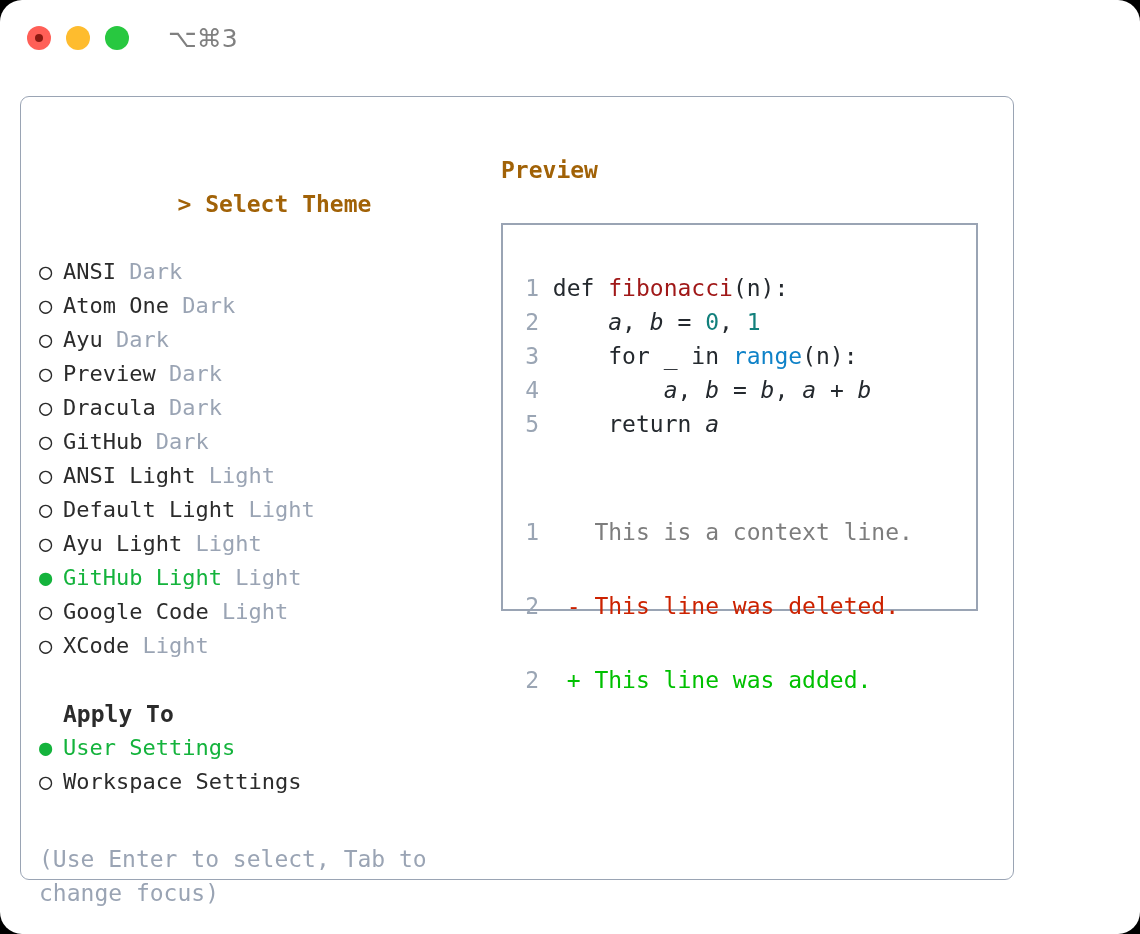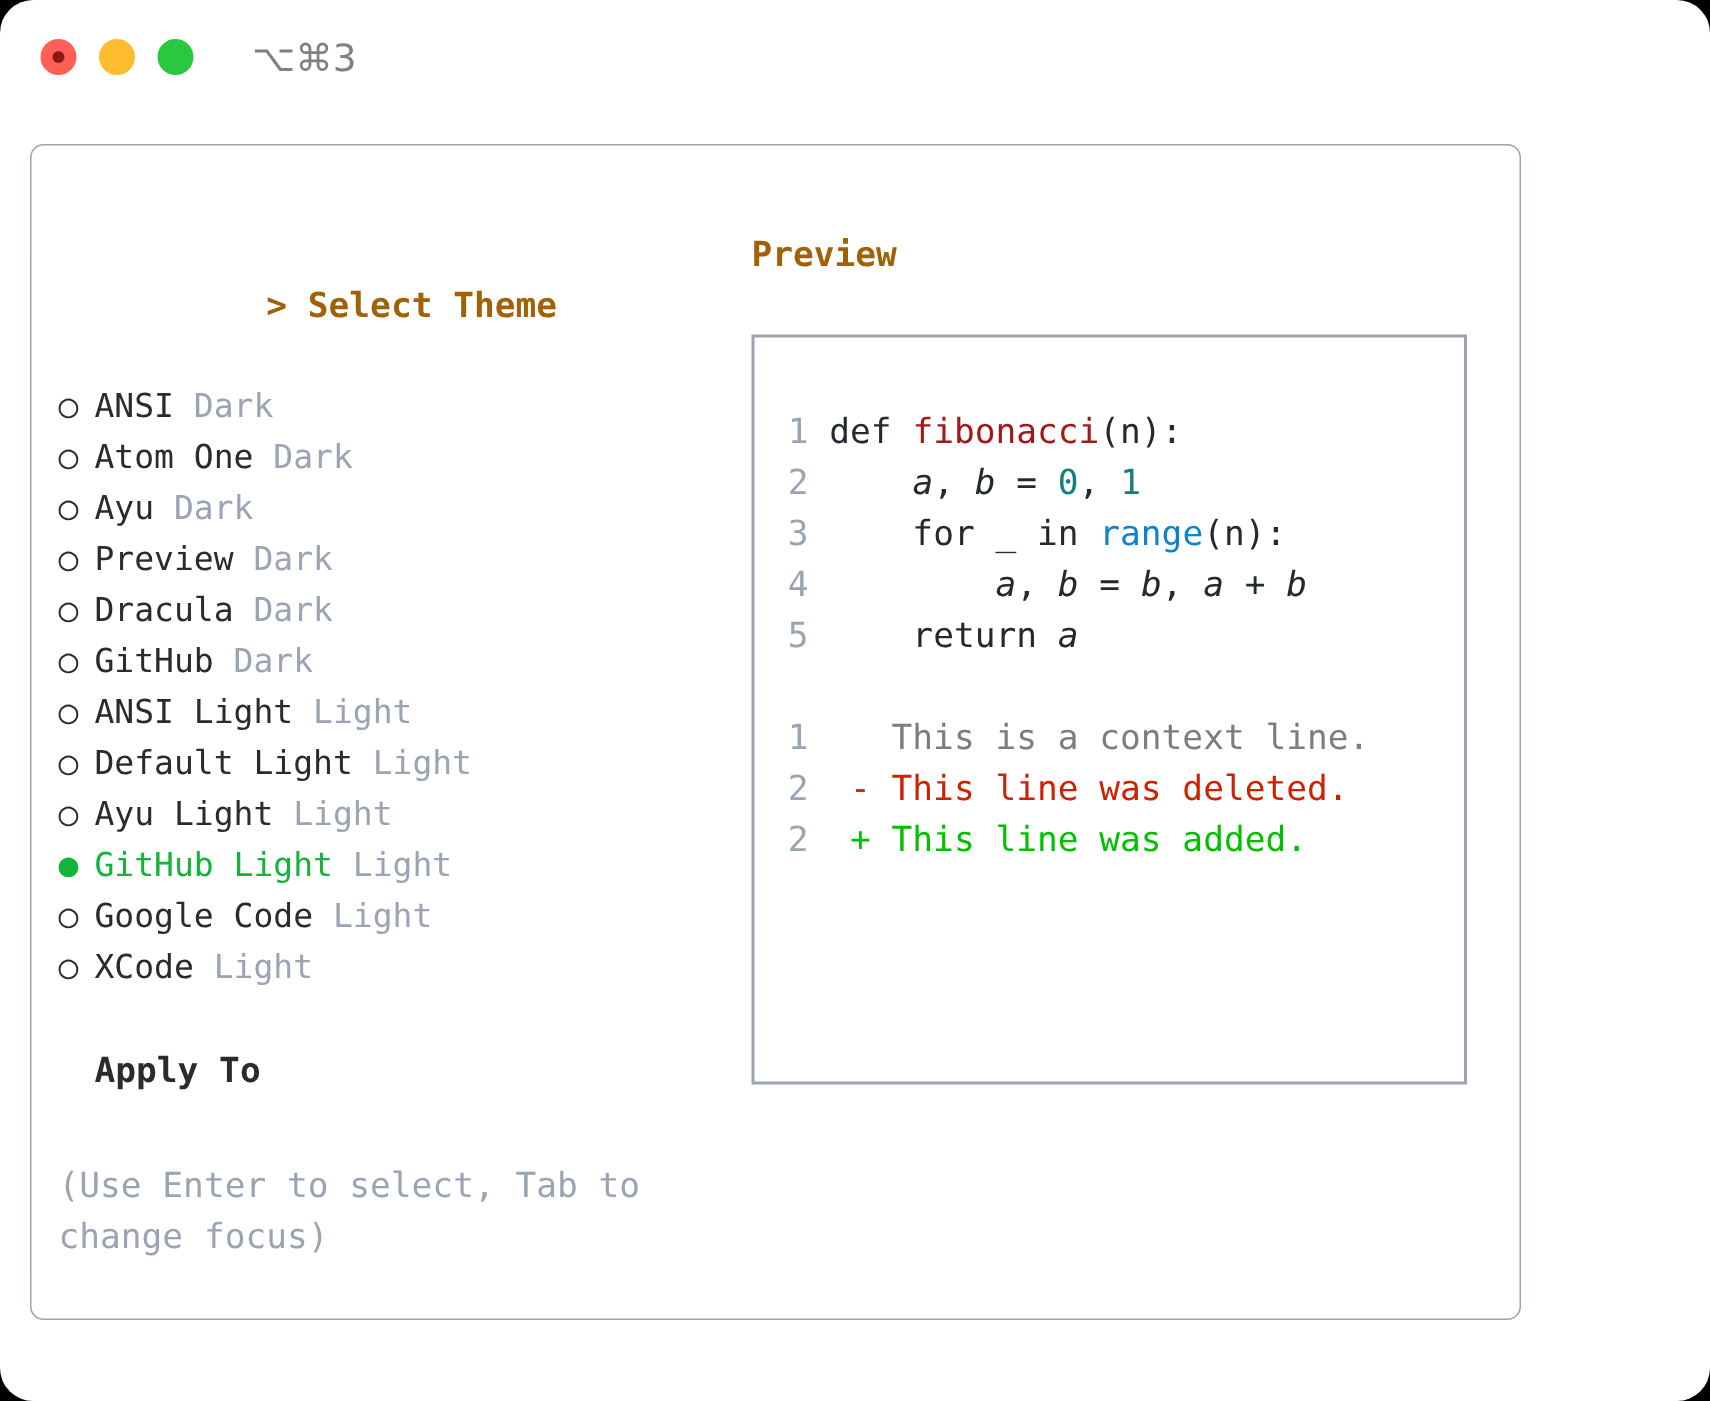--- a/index.html
+++ b/index.html
@@ -151,21 +151,21 @@
   .right-col {
     position: absolute;
     left: 480px;
     top: 56px;
     width: 490px;
   }
 
   .preview-box {
     margin-top: 36px;
     width: 477px;
-    height: 500px;
+    height: 388px;
     border: 2.2px solid #9aa4b4;
     box-sizing: border-box;
     background: #ffffff;
     position: relative;
   }
 
   .code {
     position: absolute;
     left: 12px;
     top: 46px;
@@ -187,21 +187,21 @@
   .tok-ital   { color: #24292e; font-style: italic; }
 
   .diff {
     position: absolute;
     left: 12px;
     top: 250px;
     font-size: 23px;
     line-height: 34px;
     white-space: pre;
   }
-  .diff .row { display: block; white-space: pre; }
+  .diff .row { display: block; white-space: pre; margin-top: 40px; }
   .diff-ctx  { color: #7d7d7d; }
   .diff-del  { color: #cc2200; }
   .diff-add  { color: #00c000; }
 </style>
 </head>
 <body>
 
 <div class="window">
 
   <div class="titlebar">
@@ -232,20 +232,24 @@
             <span class="opt"><span class="marker">○</span><span class="label">ANSI Light</span><span class="tag"> Light</span></span>
             <span class="opt"><span class="marker">○</span><span class="label">Default Light</span><span class="tag"> Light</span></span>
             <span class="opt"><span class="marker">○</span><span class="label">Ayu Light</span><span class="tag"> Light</span></span>
             <span class="opt selected"><span class="marker">●</span><span class="label">GitHub Light</span><span class="tag"> Light</span></span>
             <span class="opt"><span class="marker">○</span><span class="label">Google Code</span><span class="tag"> Light</span></span>
             <span class="opt"><span class="marker">○</span><span class="label">XCode</span><span class="tag"> Light</span></span>
           </div>
 
         <div class="subsection">Apply To</div>
 
+        <div class="opt-list" id="apply-list">
+            <span class="opt selected"><span class="marker">●</span><span class="label">User Settings</span></span>
+            <span class="opt"><span class="marker">○</span><span class="label">Workspace Settings</span></span>
+          </div>
 
         <div class="hint">(Use Enter to select, Tab to change focus)</div>
       </div>
 
       <div class="right-col">
 
         <div class="section-title">Preview</div>
 
         <div class="preview-box">
           <div class="code" id="code-block"><span class="row"><span class="gutter">1</span> <span class="tok-plain">def </span><span class="tok-fn">fibonacci</span><span class="tok-plain">(n):</span></span><span class="row"><span class="gutter">2</span> <span class="tok-plain">    </span><span class="tok-ital">a</span><span class="tok-plain">, </span><span class="tok-ital">b</span><span class="tok-plain"> = </span><span class="tok-num">0</span><span class="tok-plain">, </span><span class="tok-num">1</span></span><span class="row"><span class="gutter">3</span> <span class="tok-plain">    for _ in </span><span class="tok-call">range</span><span class="tok-plain">(n):</span></span><span class="row"><span class="gutter">4</span> <span class="tok-plain">        </span><span class="tok-ital">a</span><span class="tok-plain">, </span><span class="tok-ital">b</span><span class="tok-plain"> = </span><span class="tok-ital">b</span><span class="tok-plain">, </span><span class="tok-ital">a</span><span class="tok-plain"> + </span><span class="tok-ital">b</span></span><span class="row"><span class="gutter">5</span> <span class="tok-plain">    return </span><span class="tok-ital">a</span></span></div>

